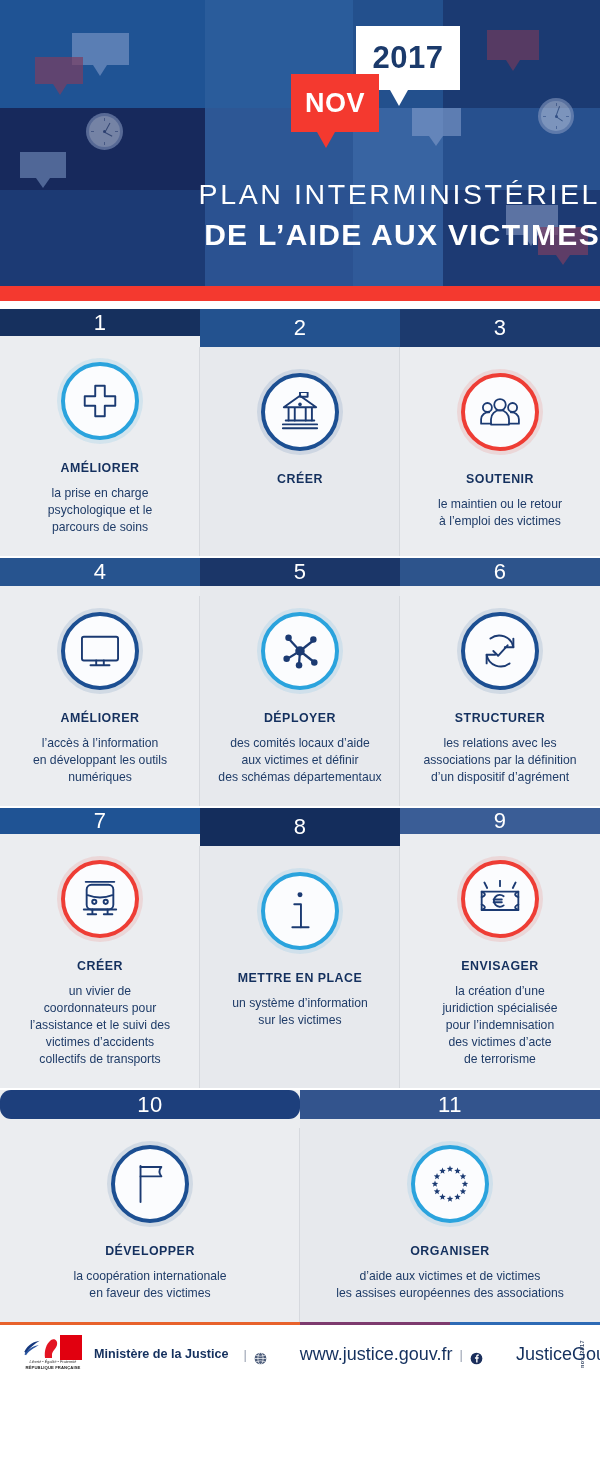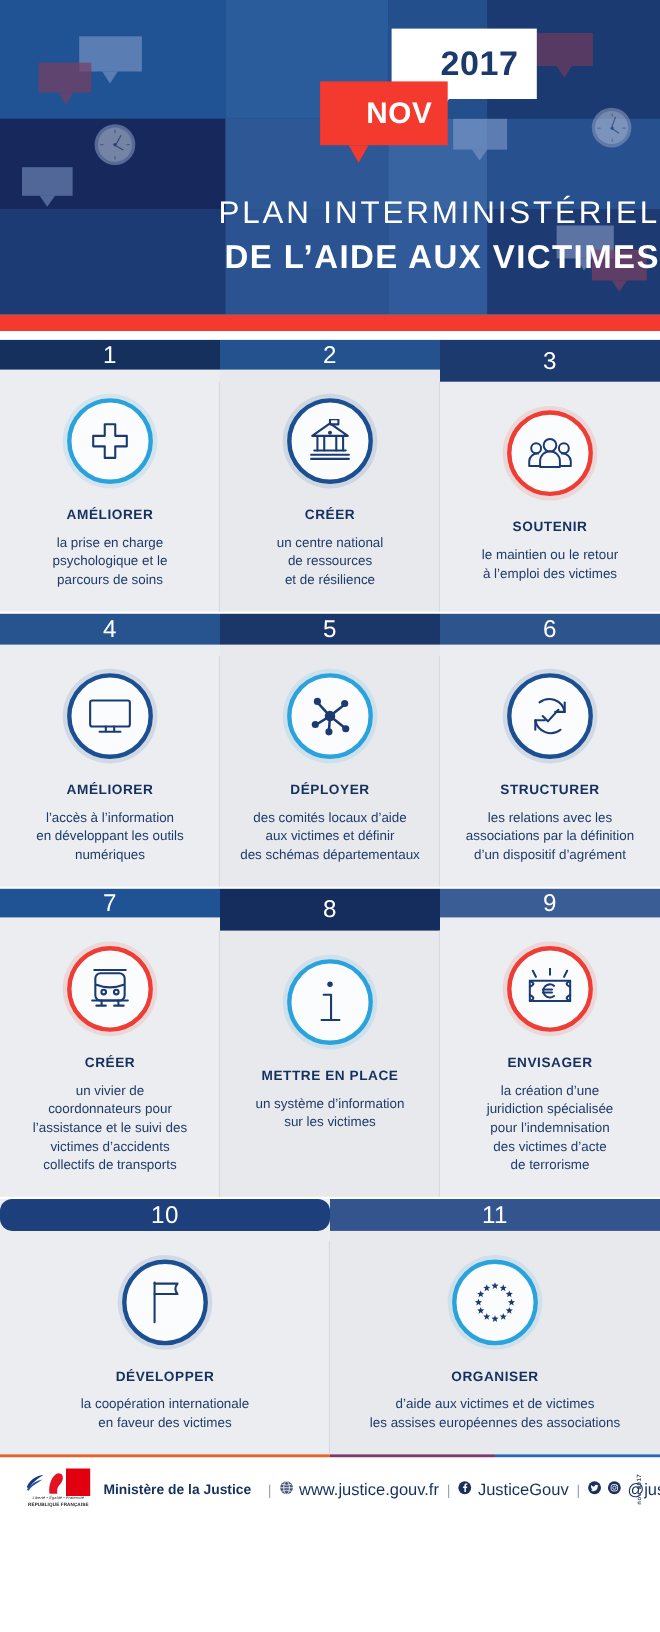--- a/index.html
+++ b/index.html
@@ -58,21 +58,21 @@
   .clock .tick{position:absolute;background:#6d7fa6;}
 
   .date-badge{
     position:absolute;
     z-index:6;
   }
   .badge-box{
     position:relative;
     font-weight:700;
     letter-spacing:.5px;
-    display:flex;align-items:center;justify-content:center;padding-left:28px;
+    display:flex;align-items:center;justify-content:center;
   }
   .badge-tail{
     position:absolute;
     width:0;height:0;
     border-left:9px solid transparent;
     border-right:9px solid transparent;
   }
   .badge-year .badge-box{
     width:104px;height:64px;
     background:#ffffff;color:#1b3a6b;
@@ -229,24 +229,25 @@
     white-space:nowrap;
     margin-right:8px;
   }
   .fsep{
     color:#9aa3b2;
     font-size:13px;
     margin:0 7px;
     font-weight:300;
   }
   .fitem{
-    display:flex;align-items:flex-start;
+    display:flex;align-items:flex-end;
     color:#14305e;
-    font-size:15px;
+    font-size:18px;
     white-space:nowrap;
+    gap:28px;
   }
   .fitem .glyph{
     display:inline-flex;
     align-items:center;justify-content:center;
     margin-right:5px;
   }
   .vertical-date{
     position:absolute;
     right:4px;
     top:50%;
@@ -374,25 +375,20 @@
             <div class="icon-ring" style="border: 4px solid rgb(28, 79, 146); box-shadow: rgba(28, 79, 146, 0.12) 0px 0px 0px 4px;">
               <svg width="44" height="40" viewBox="0 0 46 42">
                 <path d="M23 4 L40 16 H6 Z" fill="none" stroke="#1b3a72" stroke-width="2" stroke-linecap="round" stroke-linejoin="round"></path>
                 <circle cx="23" cy="13" r="1.9" fill="#1b3a72"></circle>
                 <path d="M23 4 V0 M23 0 h8 v5 h-8" fill="none" stroke="#1b3a72" stroke-width="2" stroke-linecap="round" stroke-linejoin="round"></path>
                 <path d="M11 17 v13 M17.5 17 v13 M29 17 v13 M35.5 17 v13" fill="none" stroke="#1b3a72" stroke-width="2" stroke-linecap="round" stroke-linejoin="round"></path>
                 <path d="M8 30 h30 M5 34 h36 M5 38 h36" fill="none" stroke="#1b3a72" stroke-width="2" stroke-linecap="round" stroke-linejoin="round"></path>
               </svg>
             </div>
             <div class="card-title">CRÉER</div>
-            <div class="card-desc">
-              <div>un centre national</div>
-              <div>de ressources</div>
-              <div>et de résilience</div>
-            </div>
           </div>
           <div class="divider-v"></div>
         </div>
         <div class="cardcol" style="width: 200px; background: rgb(235, 237, 240);">
           <div class="num-bar" style="background: rgb(28, 58, 110);">3</div>
           <div class="card-body">
             <div class="icon-ring" style="border: 4px solid rgb(238, 61, 53); box-shadow: rgba(238, 61, 53, 0.12) 0px 0px 0px 4px;">
               <svg width="44" height="36" viewBox="0 0 48 40">
                 <circle cx="24" cy="12" r="6.4" fill="none" stroke="#1b3a72" stroke-width="2" stroke-linecap="round" stroke-linejoin="round"></circle>
                 <circle cx="10" cy="15" r="5" fill="none" stroke="#1b3a72" stroke-width="2" stroke-linecap="round" stroke-linejoin="round"></circle>

